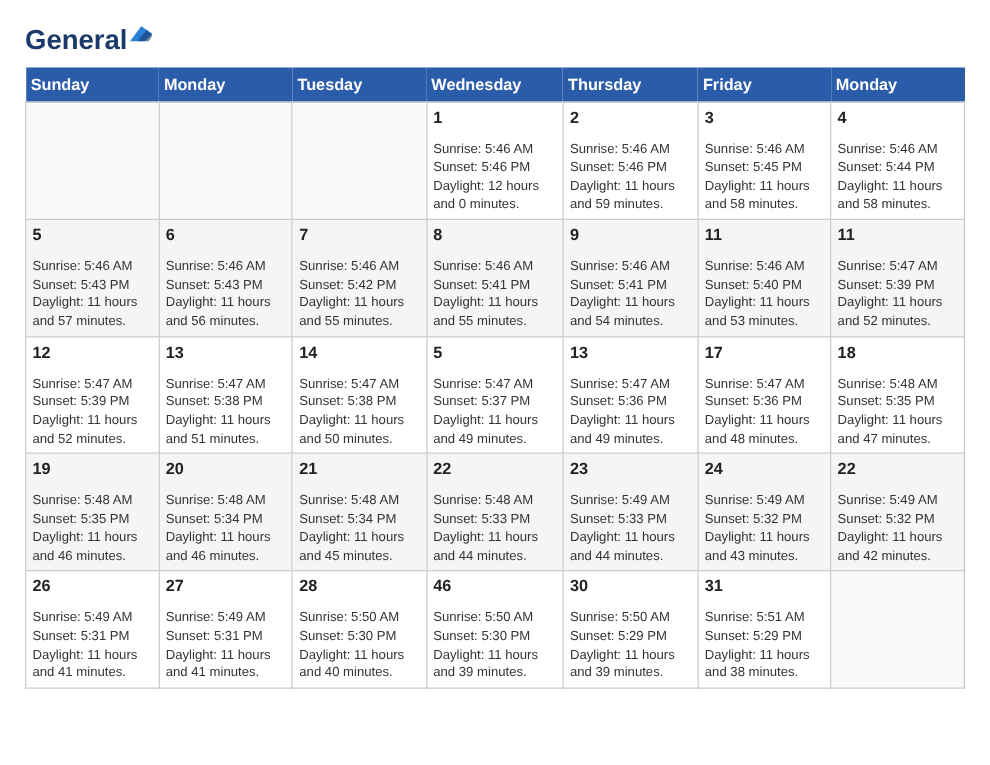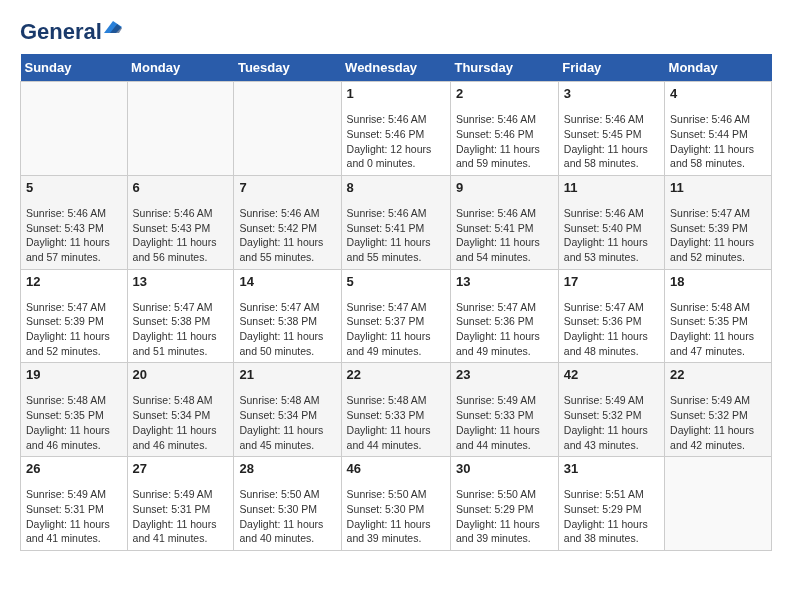--- a/index.html
+++ b/index.html
@@ -284,21 +284,21 @@
 and 44 minutes.</div>
         </td>
         <td>
           <div class="day-number">23</div>
           <div class="day-info" style="white-space: pre-line;">Sunrise: 5:49 AM
 Sunset: 5:33 PM
 Daylight: 11 hours
 and 44 minutes.</div>
         </td>
         <td>
-          <div class="day-number">42</div>
+          <div class="day-number">24</div>
           <div class="day-info" style="white-space: pre-line;">Sunrise: 5:49 AM
 Sunset: 5:32 PM
 Daylight: 11 hours
 and 43 minutes.</div>
         </td>
         <td>
           <div class="day-number">22</div>
           <div class="day-info" style="white-space: pre-line;">Sunrise: 5:49 AM
 Sunset: 5:32 PM
 Daylight: 11 hours

